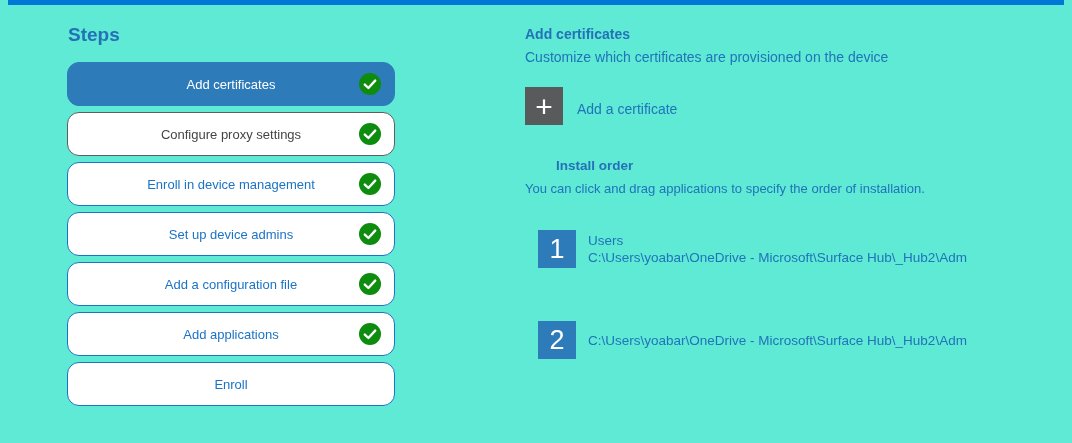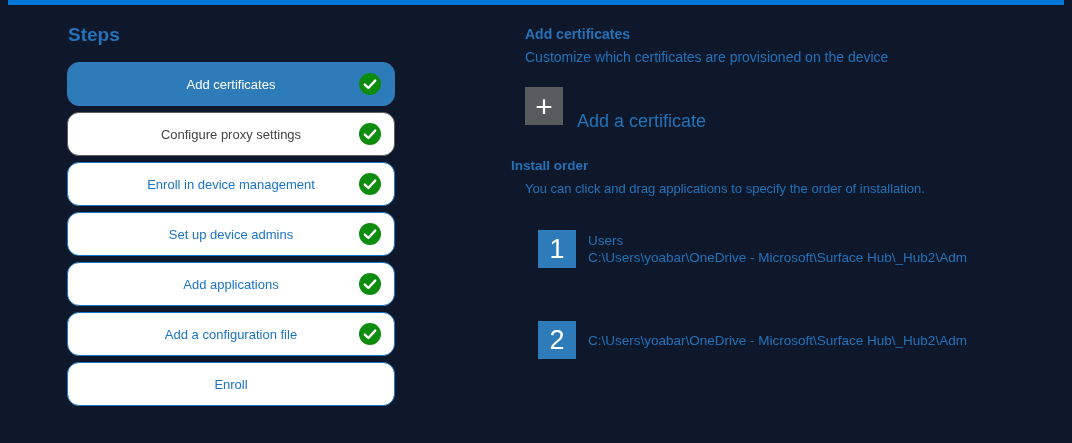--- a/index.html
+++ b/index.html
@@ -1,21 +1,21 @@
 <!DOCTYPE html>
 <html><head>
 <meta charset="utf-8">
 <style>
   html, body { margin: 0; padding: 0; background: #ffffff; }
   body { font-family: "Liberation Sans", sans-serif; }
   .page {
     position: relative;
     width: 1072px;
     height: 443px;
-    background: #0f172a;
+    background: #5eead4;
     overflow: hidden;
   }
   .top-bar {
     position: absolute;
     left: 8px; right: 8px; top: 0;
     height: 5px;
     background: #0078d7;
   }
   
   .steps-title {
@@ -92,28 +92,28 @@
     cursor: pointer;
   }
   .add-tile .plus {
     font-size: 30px;
     font-weight: 300;
     line-height: 1;
     margin-top: 2px;
   }
   .add-label {
     position: absolute;
-    left: 577px; top: 111px;
-    font-size: 18px;
+    left: 577px; top: 101px;
+    font-size: 14px;
     color: #2173ba;
     cursor: pointer;
   }
   .install-title {
     position: absolute;
-    left: 511px; top: 158px;
+    left: 556px; top: 158px;
     font-size: 13.5px;
     font-weight: bold;
     color: #2471b8;
   }
   .install-desc {
     position: absolute;
     left: 525px; top: 181px;
     font-size: 13px;
     color: #2173ba;
     text-align: center;
@@ -188,30 +188,30 @@
       <div class="step-btn completed">
     <span class="step-label">Set up device admins</span>
     <span class="step-check">
       <svg width="24" height="24" viewBox="0 0 24 24">
         <circle cx="12" cy="12" r="11" fill="#0e8c0e"></circle>
         <path d="M6.8 12.6 L10.4 16 L17.2 8.6" fill="none" stroke="#ffffff" stroke-width="2.4" stroke-linecap="round" stroke-linejoin="round"></path>
       </svg>
     </span>
   </div>
       <div class="step-btn completed">
+    <span class="step-label">Add a configuration file</span>
+    <span class="step-check">
+      <svg width="24" height="24" viewBox="0 0 24 24">
+        <circle cx="12" cy="12" r="11" fill="#0e8c0e"></circle>
+        <path d="M6.8 12.6 L10.4 16 L17.2 8.6" fill="none" stroke="#ffffff" stroke-width="2.4" stroke-linecap="round" stroke-linejoin="round"></path>
+      </svg>
+    </span>
+  </div>
+      <div class="step-btn completed">
     <span class="step-label">Add applications</span>
-    <span class="step-check">
-      <svg width="24" height="24" viewBox="0 0 24 24">
-        <circle cx="12" cy="12" r="11" fill="#0e8c0e"></circle>
-        <path d="M6.8 12.6 L10.4 16 L17.2 8.6" fill="none" stroke="#ffffff" stroke-width="2.4" stroke-linecap="round" stroke-linejoin="round"></path>
-      </svg>
-    </span>
-  </div>
-      <div class="step-btn completed">
-    <span class="step-label">Add a configuration file</span>
     <span class="step-check">
       <svg width="24" height="24" viewBox="0 0 24 24">
         <circle cx="12" cy="12" r="11" fill="#0e8c0e"></circle>
         <path d="M6.8 12.6 L10.4 16 L17.2 8.6" fill="none" stroke="#ffffff" stroke-width="2.4" stroke-linecap="round" stroke-linejoin="round"></path>
       </svg>
     </span>
   </div>
       <div class="step-btn">
     <span class="step-label">Enroll</span>
 

